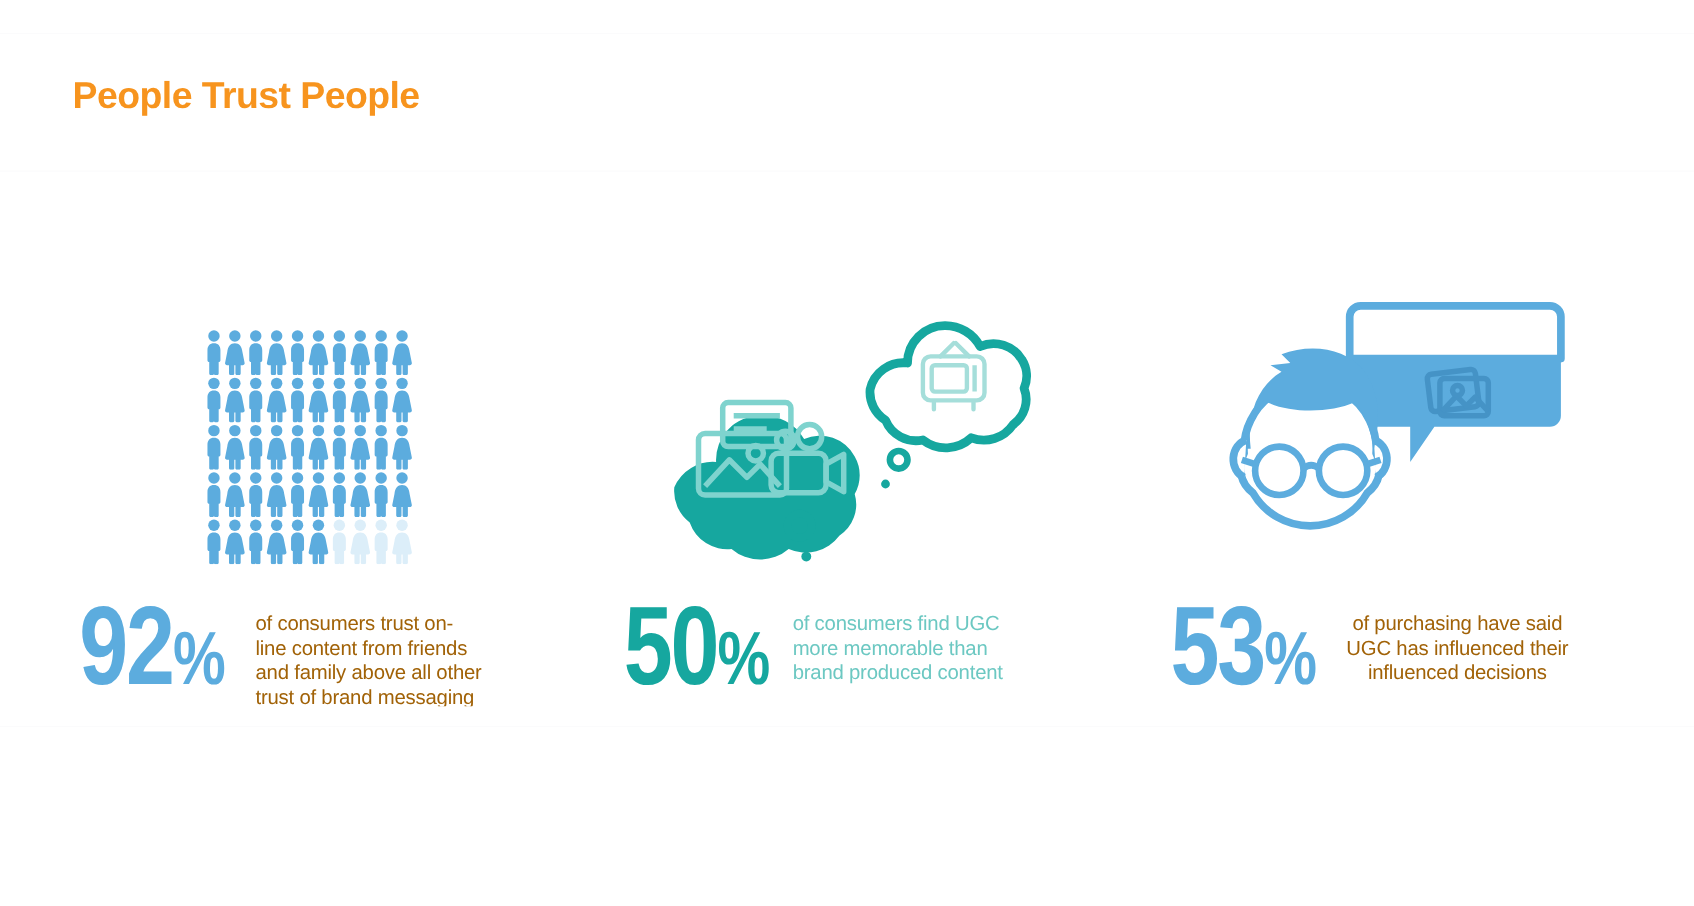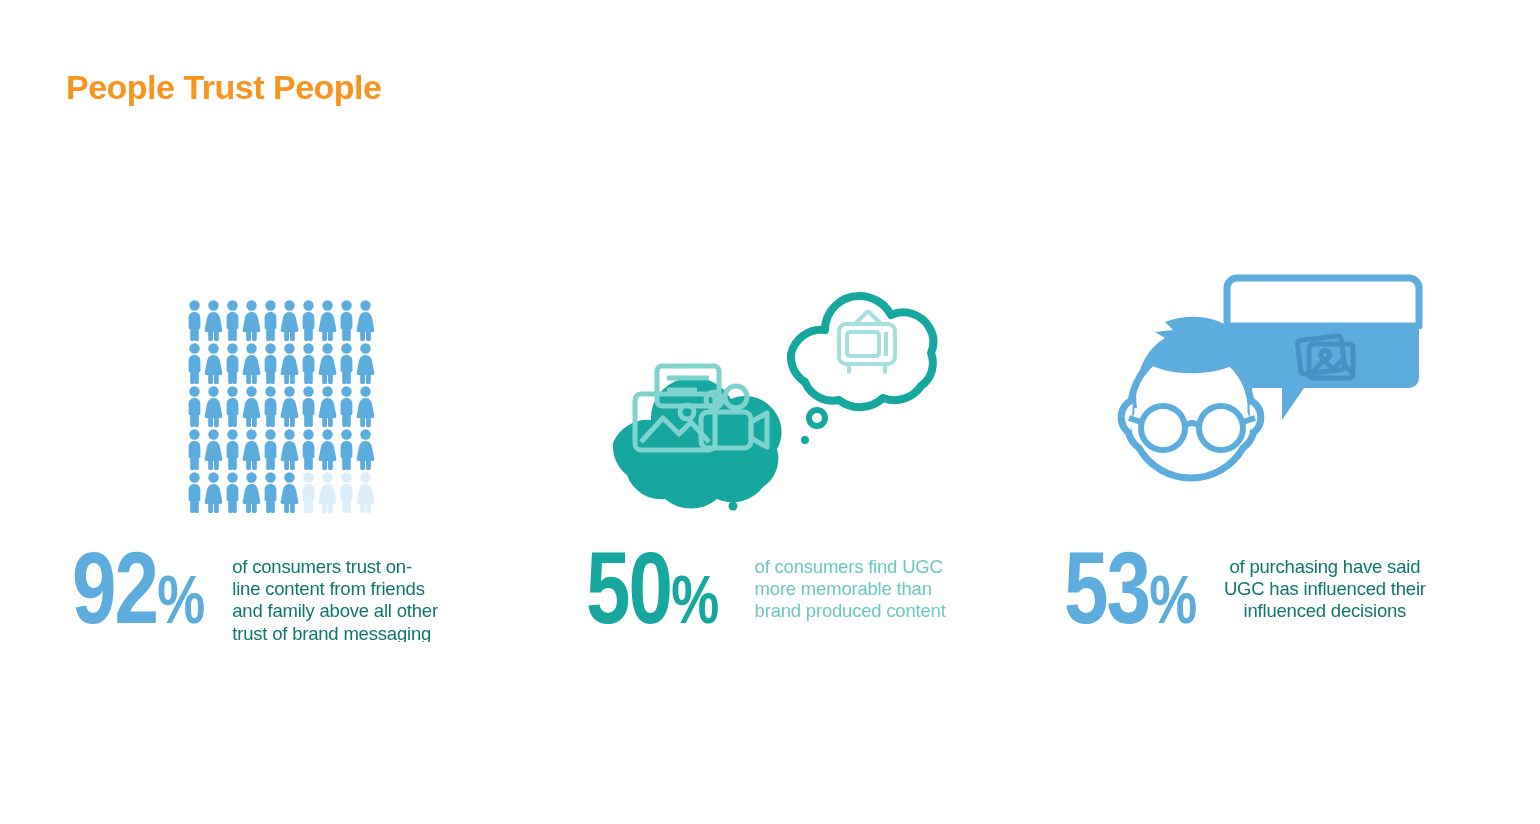--- a/index.html
+++ b/index.html
@@ -78,21 +78,21 @@
   .person { width: 19px; height: 43px; display: block; }
 
   
   .stat {
     position: absolute;
     top: 292px;
     display: flex;
     align-items: flex-start;
   }
   .stat-1 { left: 72px; }
-  .stat-2 { left: 73px; gap: 15px; }
+  .stat-2 { left: 54px; }
   .stat-3 { left: 37px; text-align: center; }
 
   .stat-number {
     font-size: 86px;
     line-height: 0.78;
     font-weight: bold;
     letter-spacing: -2px;
     font-family: "Liberation Sans", sans-serif;
     white-space: nowrap;
     transform: scaleY(1.18) scaleX(0.93);
@@ -108,21 +108,21 @@
     line-height: 1.2;
     letter-spacing: -0.2px;
     padding-top: 14px;
     margin-left: 18px;
     max-width: 250px;
   }
   .stat-copy .line { display: block; white-space: nowrap; }
 
   .c-blue   { color: #5CACDE; }
   .c-teal   { color: #16A79F; }
-  .c-ltblue { color: #0f766e; }
+  .c-ltblue { color: #a16207; }
   .c-ltteal { color: #6CC8C2; margin-left: 11px; }
 
   
   .stat-1 .stat-copy { max-height: 86px; overflow: hidden; }
 </style>
 </head>
 <body>
 
 <div class="hairline l1"></div>
 <div class="hairline l2"></div>

